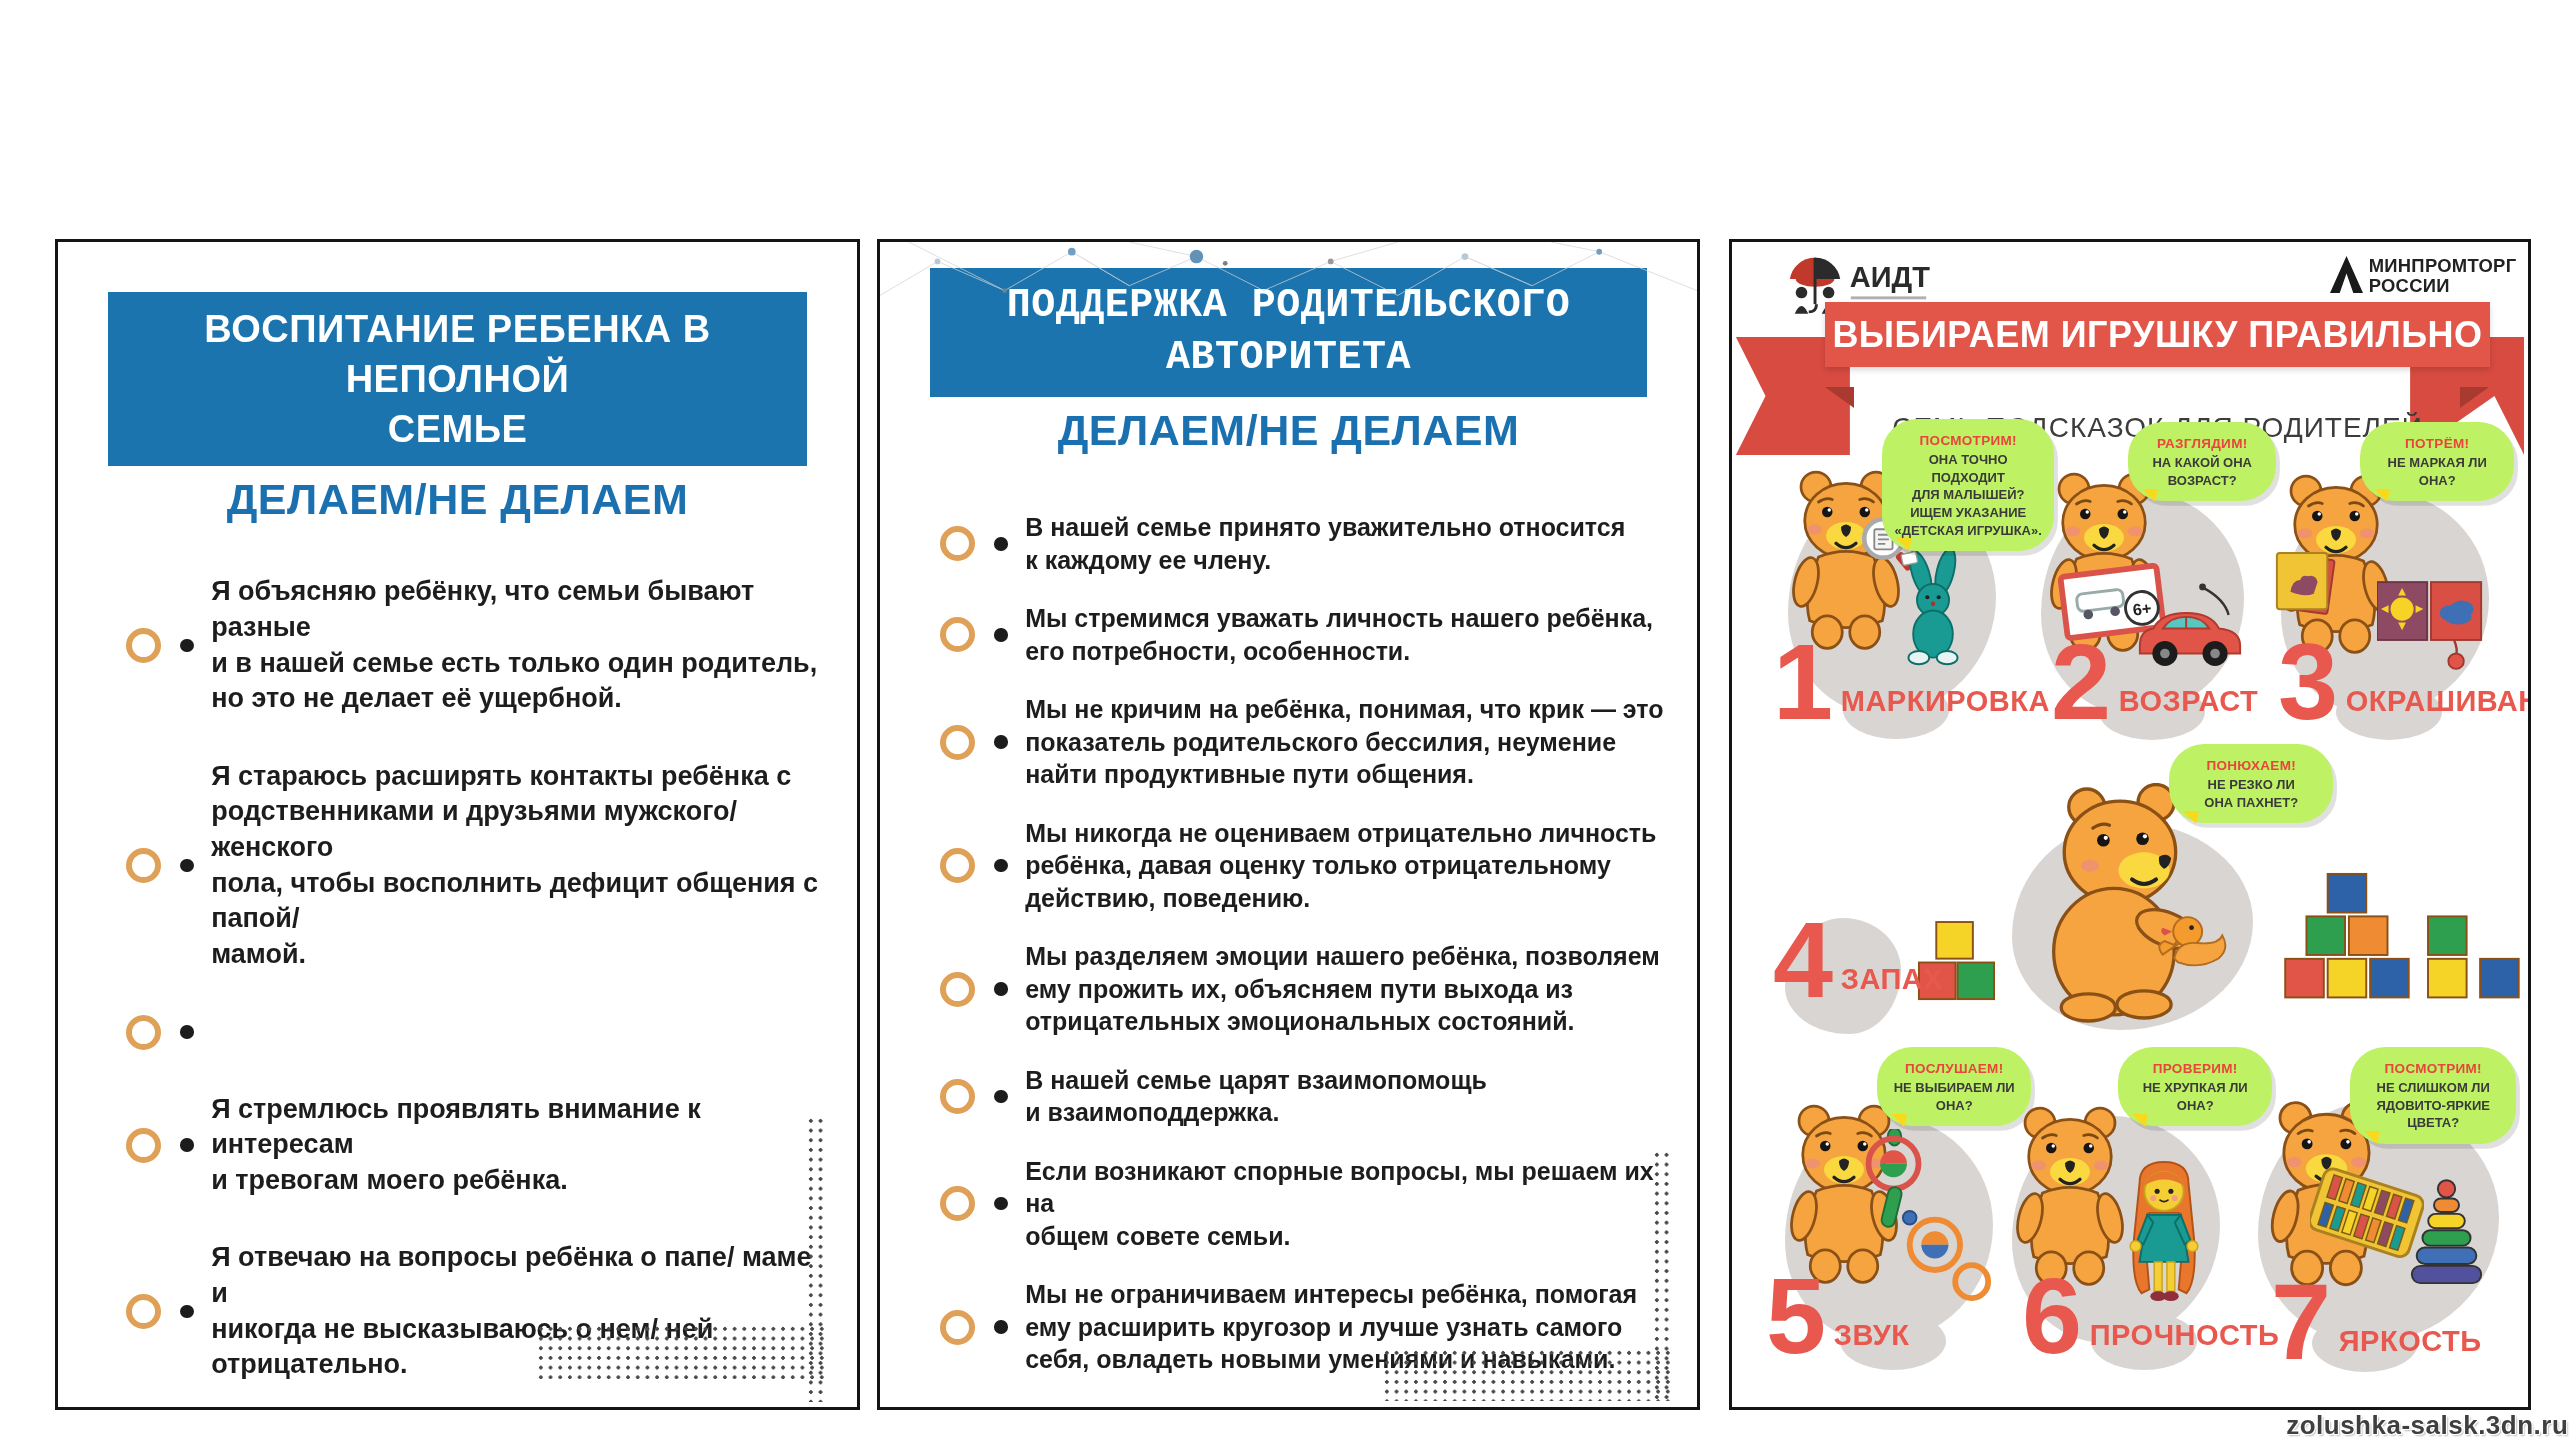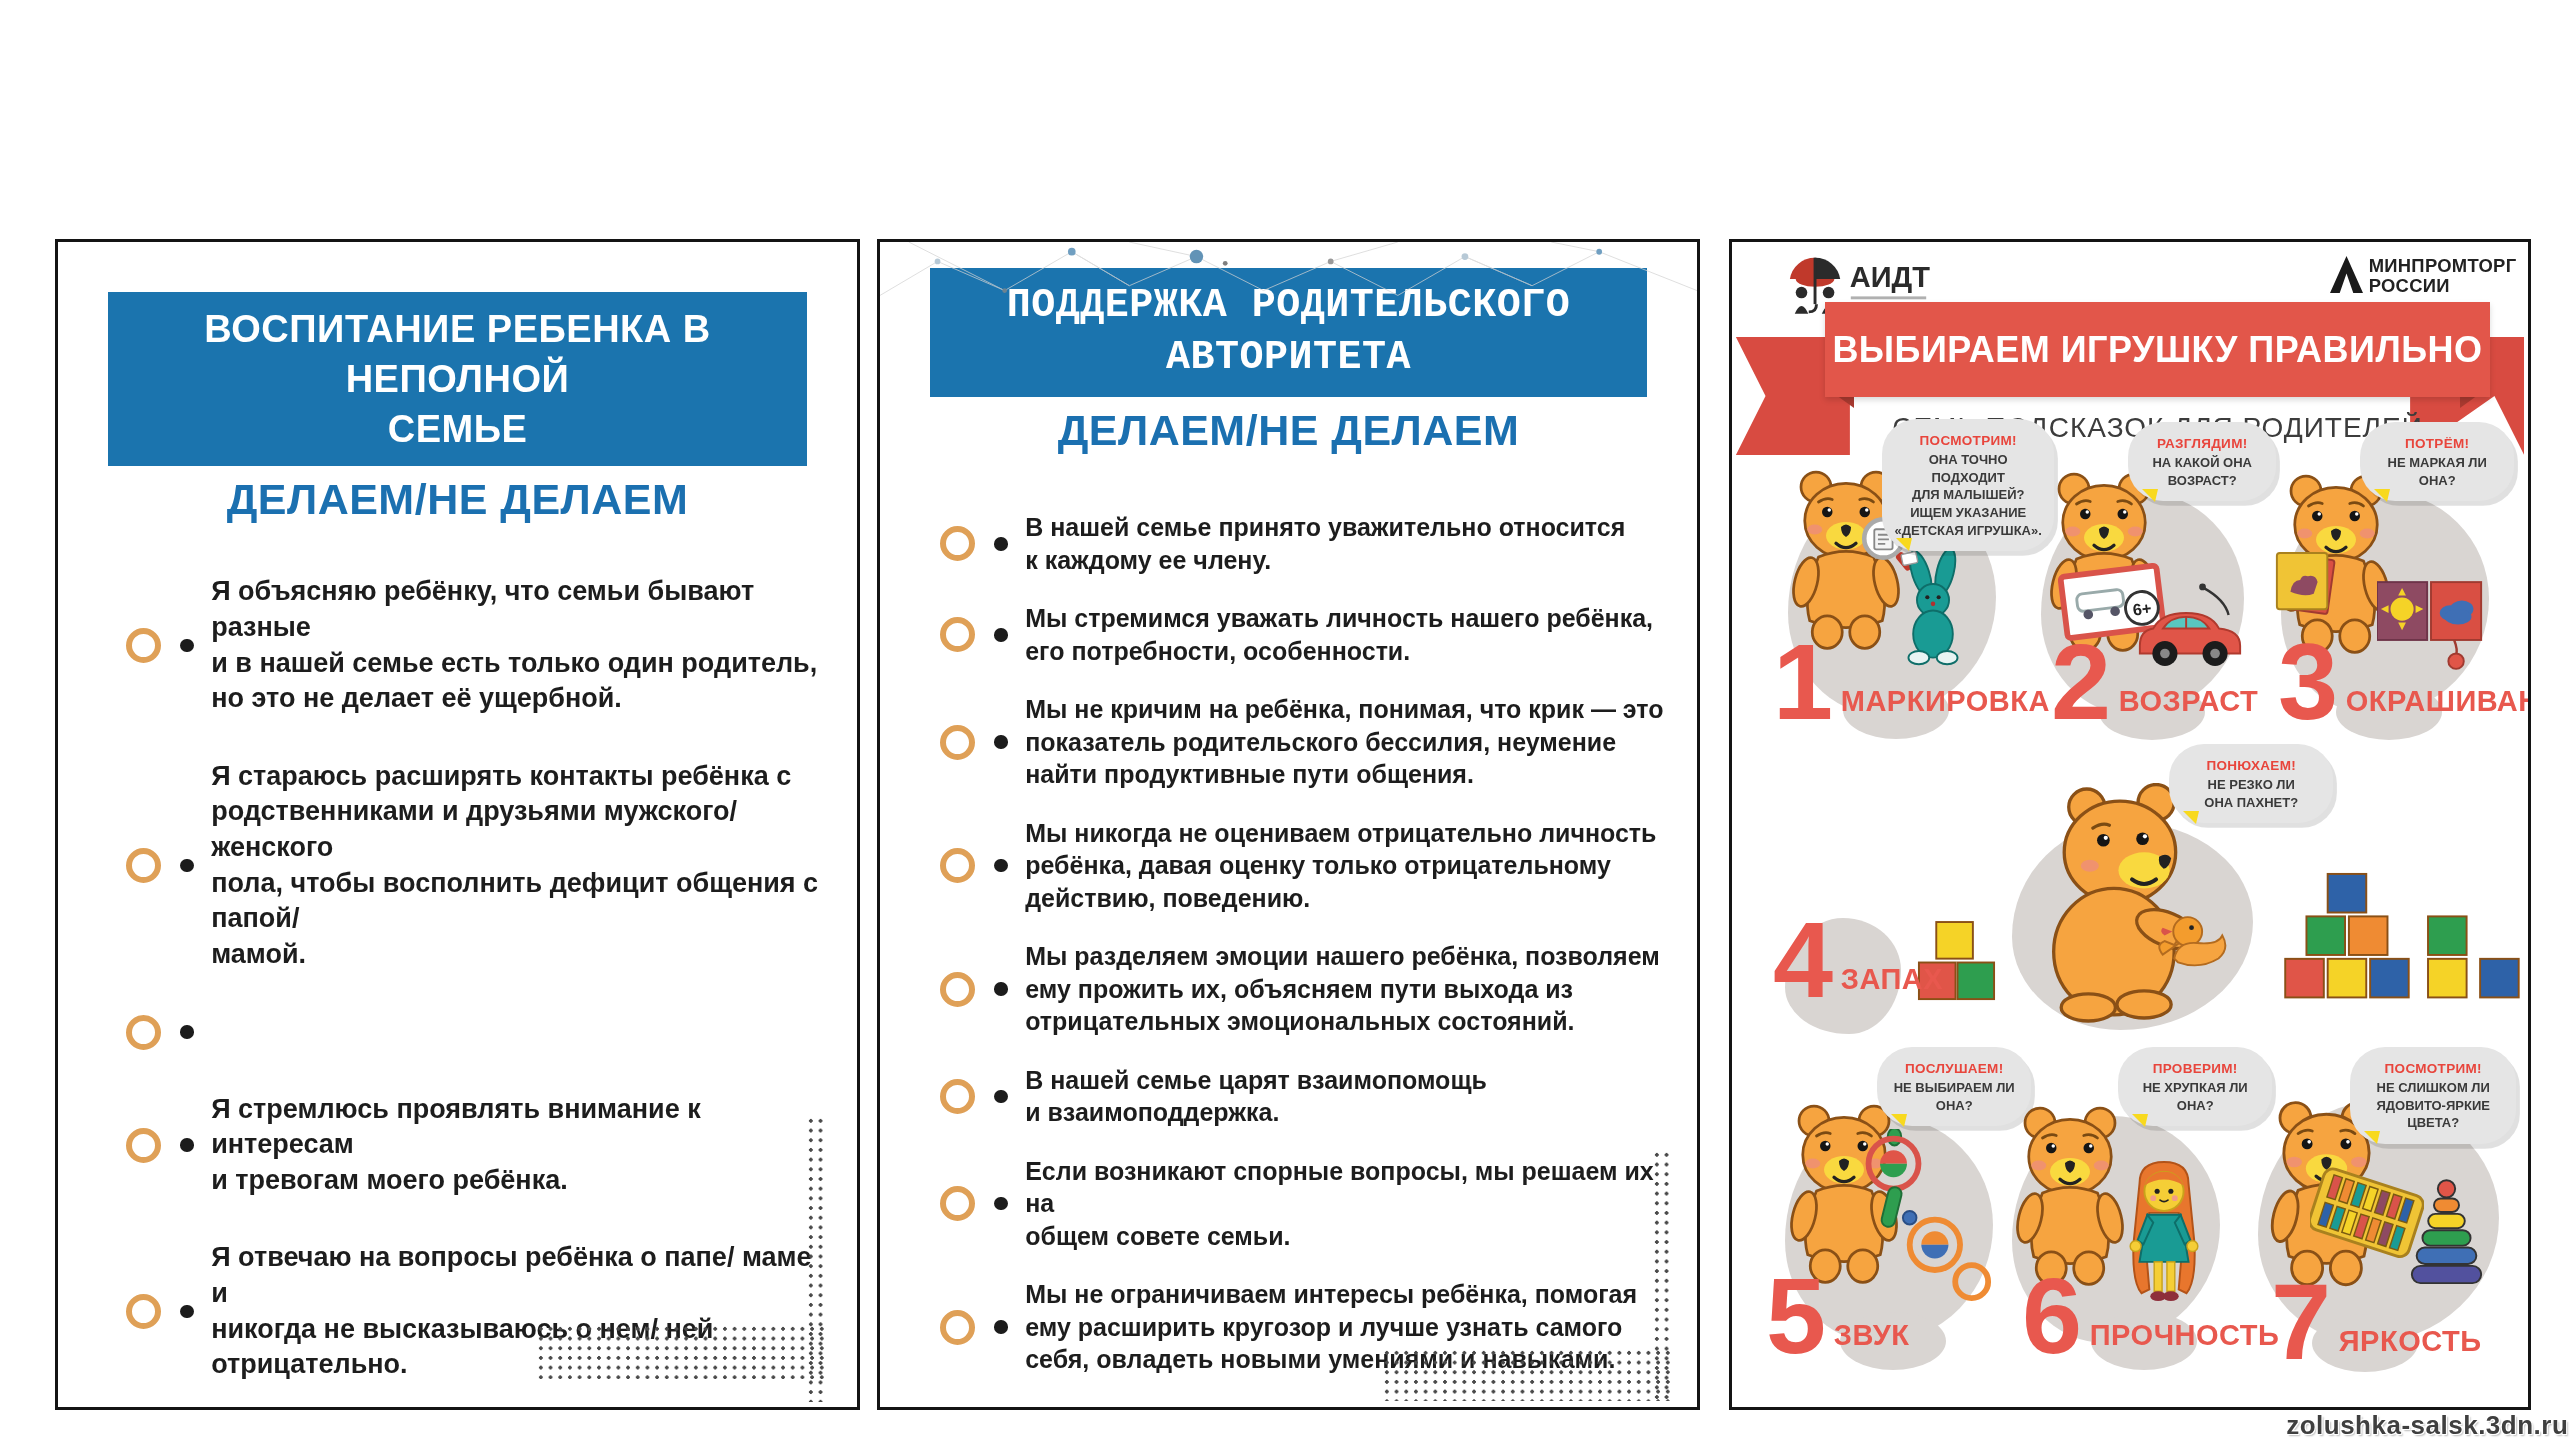--- a/index.html
+++ b/index.html
@@ -36,32 +36,32 @@
   .net-pattern{position:absolute;top:0;left:0;width:100%;height:68px;opacity:.75;}
 
   
   .logo-aidt{position:absolute;left:50px;top:7.7px;width:184px;height:87px;}
   .logo-mpt{position:absolute;right:11.6px;top:13.5px;display:flex;align-items:flex-start;}
   .mpt-text{font-weight:bold;color:#222;font-size:18.4px;line-height:1.1;white-space:pre-line;
             margin-left:5.8px;letter-spacing:0.3px;}
   .ribbon-wing{position:absolute;top:95px;width:114px;height:118px;background:#D84B41;}
   .wing-l{left:3.9px;clip-path:polygon(0 0,100% 0,100% 100%,0 100%,26% 50%);}
   .wing-r{right:3.9px;clip-path:polygon(0 0,100% 0,100% 100%,74% 50%,0 100%);}
-  .ribbon-band{position:absolute;left:93px;top:60px;width:665px;height:95px;background:#E2564A;
+  .ribbon-band{position:absolute;left:93px;top:60px;width:665px;height:65px;background:#E2564A;
                display:flex;align-items:center;justify-content:center;color:#fff;font-weight:bold;
                font-size:36px;letter-spacing:0.5px;box-shadow:0 2.9px 5.8px rgba(0,0,0,.15);}
   .fold{position:absolute;top:145px;width:29px;height:21px;background:#A93A30;}
   .fold-l{left:93px;clip-path:polygon(0 0,100% 0,100% 100%);}
   .fold-r{left:728px;clip-path:polygon(0 0,100% 0,0 100%);}
   .sub3{position:absolute;left:93px;top:170px;width:665px;text-align:center;color:#3C3C3C;
         font-size:28px;letter-spacing:1px;}
   .tip{position:absolute;}
   .blob{position:absolute;background:#D9D5D2;border-radius:48% 52% 55% 45% / 55% 48% 52% 45%;}
   .nblob{position:absolute;background:#D9D5D2;border-radius:50%;}
-  .bubble{position:absolute;background:#e5e5e5;border-radius:35px;padding:13.5px 9.7px 11.6px;
+  .bubble{position:absolute;background:#bef264;border-radius:35px;padding:13.5px 9.7px 11.6px;
           text-align:center;box-shadow:3.9px 4.8px 0 rgba(0,0,0,.12);}
   .bubble:after{content:"";position:absolute;left:13.5px;bottom:-13.5px;width:0;height:0;
           border:13.5px solid transparent;border-top-color:#F8D91E;border-right-width:3.9px;}
   .bub-head{color:#E8453C;font-weight:bold;font-size:13.5px;margin-bottom:3.9px;letter-spacing:0.3px;}
   .bub-text{color:#3a3a3a;font-weight:bold;font-size:13px;line-height:1.35;white-space:pre-line;}
   .numrow{position:absolute;display:flex;align-items:flex-end;}
   .big-num{color:#E8584E;font-weight:bold;font-size:108px;line-height:.78;}
   .num-label{color:#E8584E;font-weight:bold;font-size:29px;margin:0 0 5.8px 7.7px;letter-spacing:0.5px;}
   .bear{position:absolute;}
   .toy{position:absolute;}

